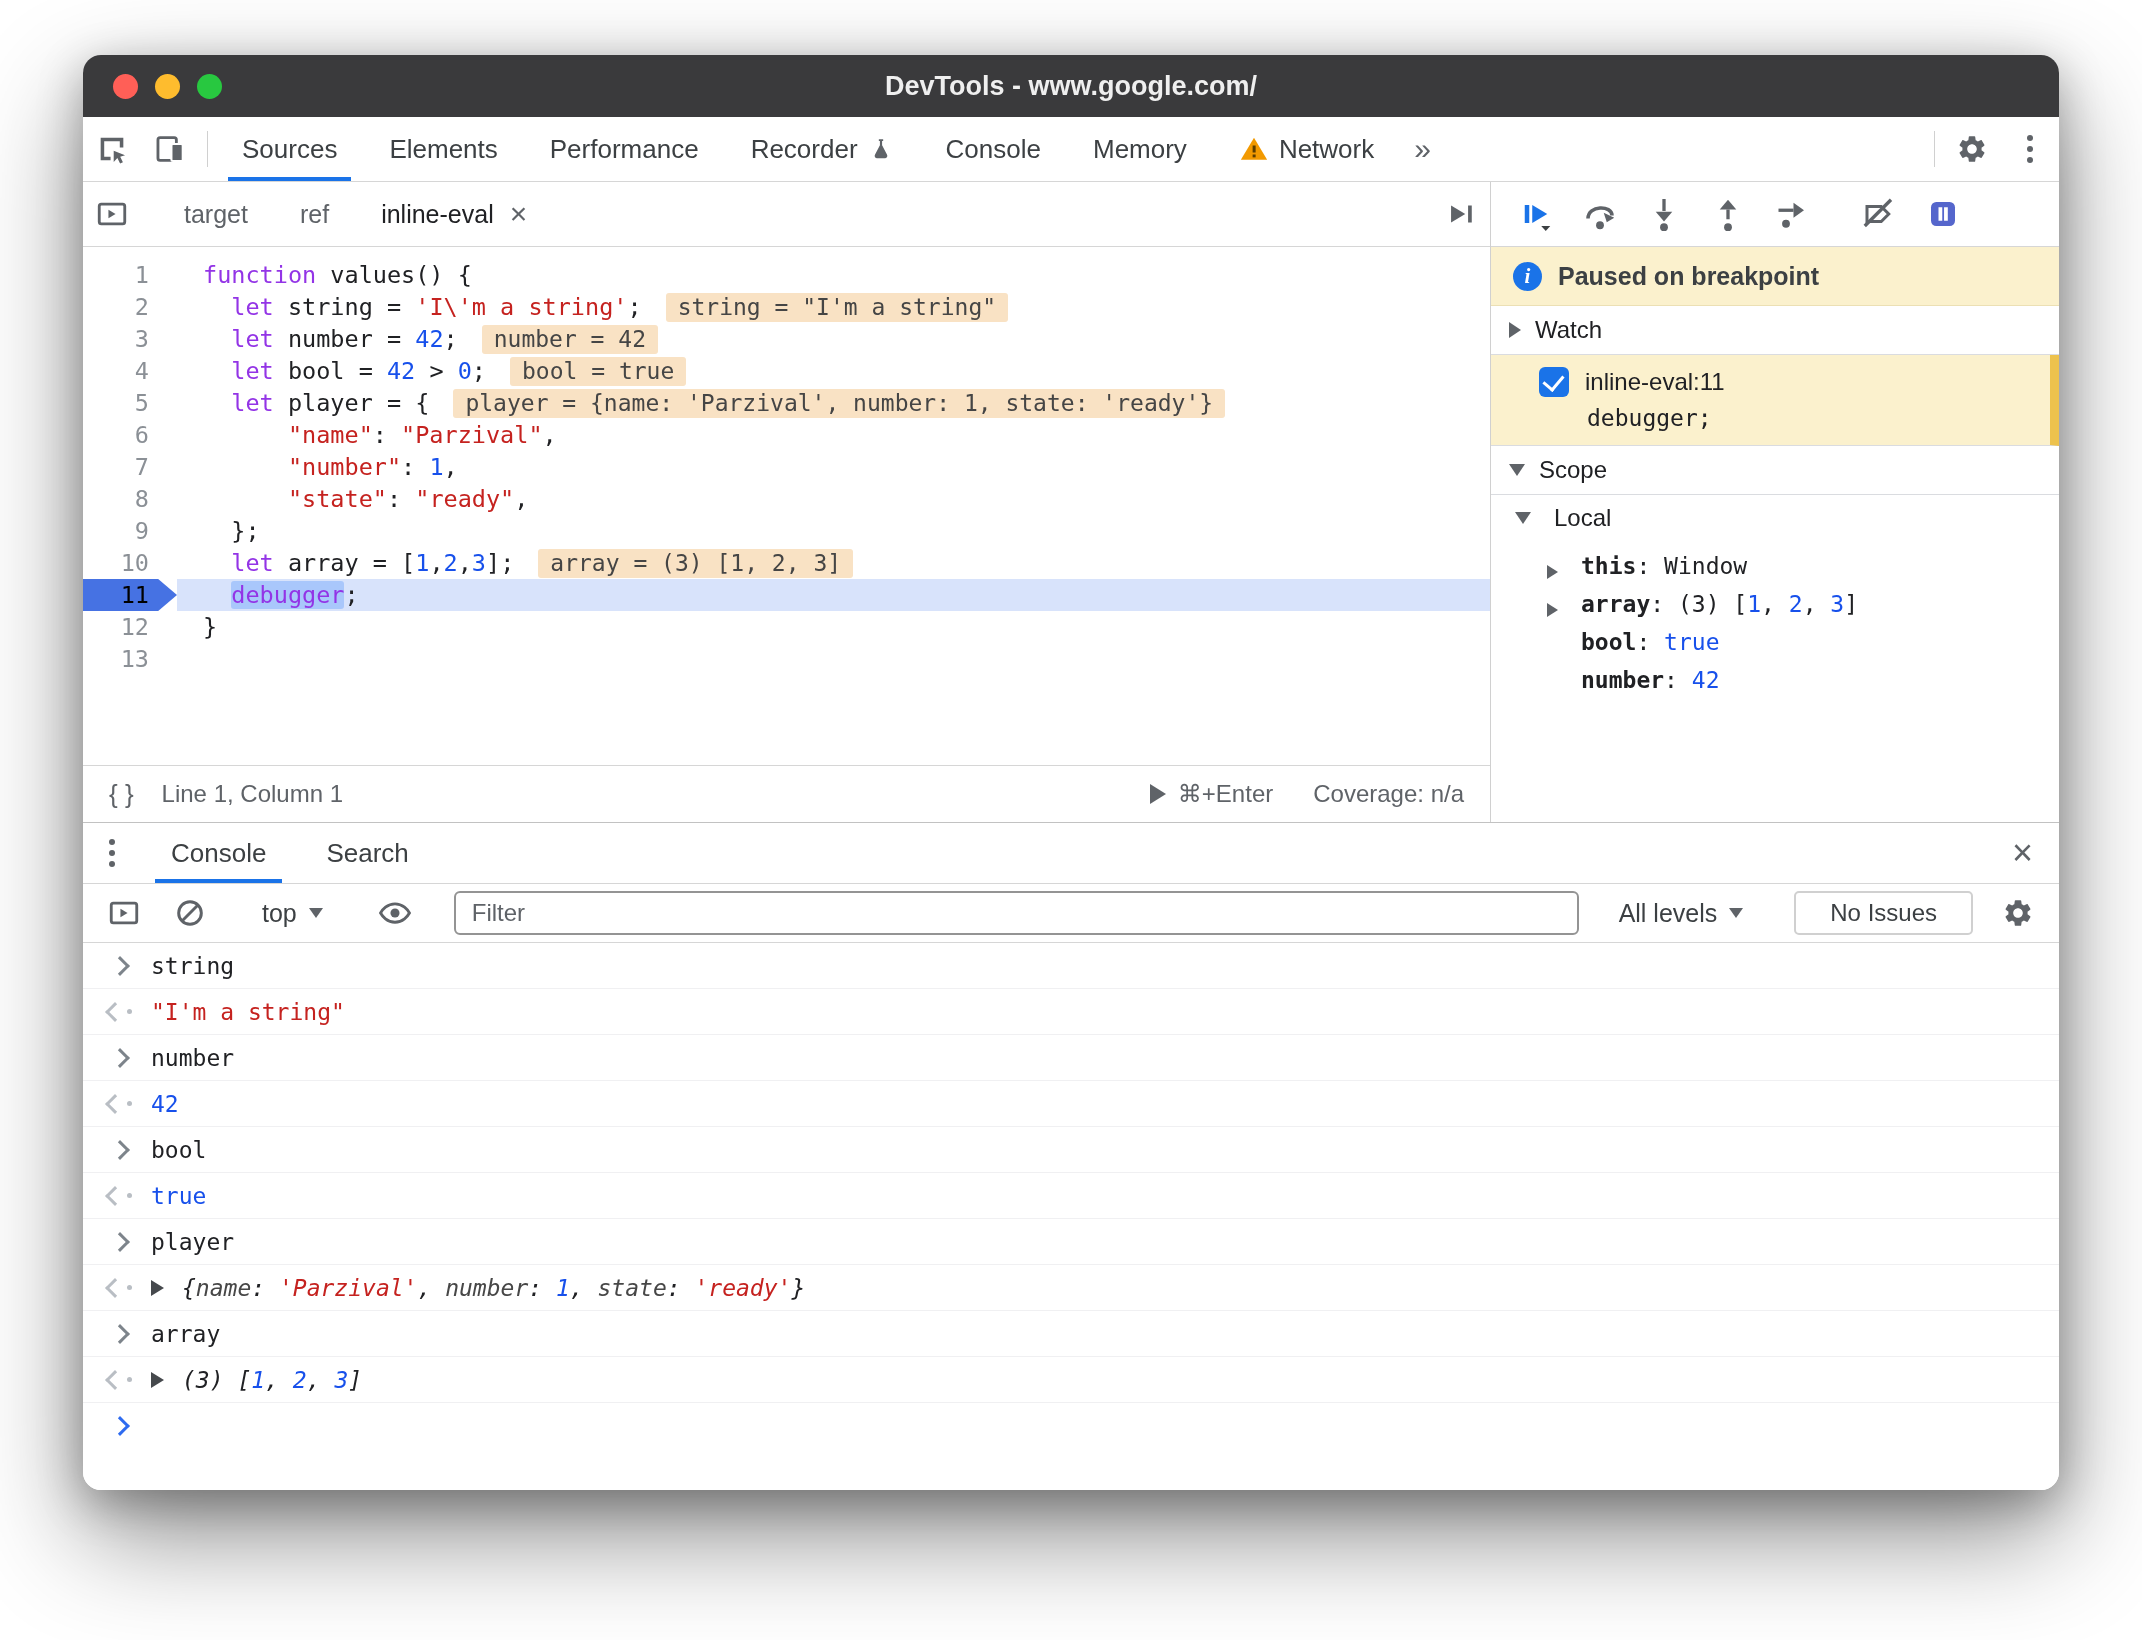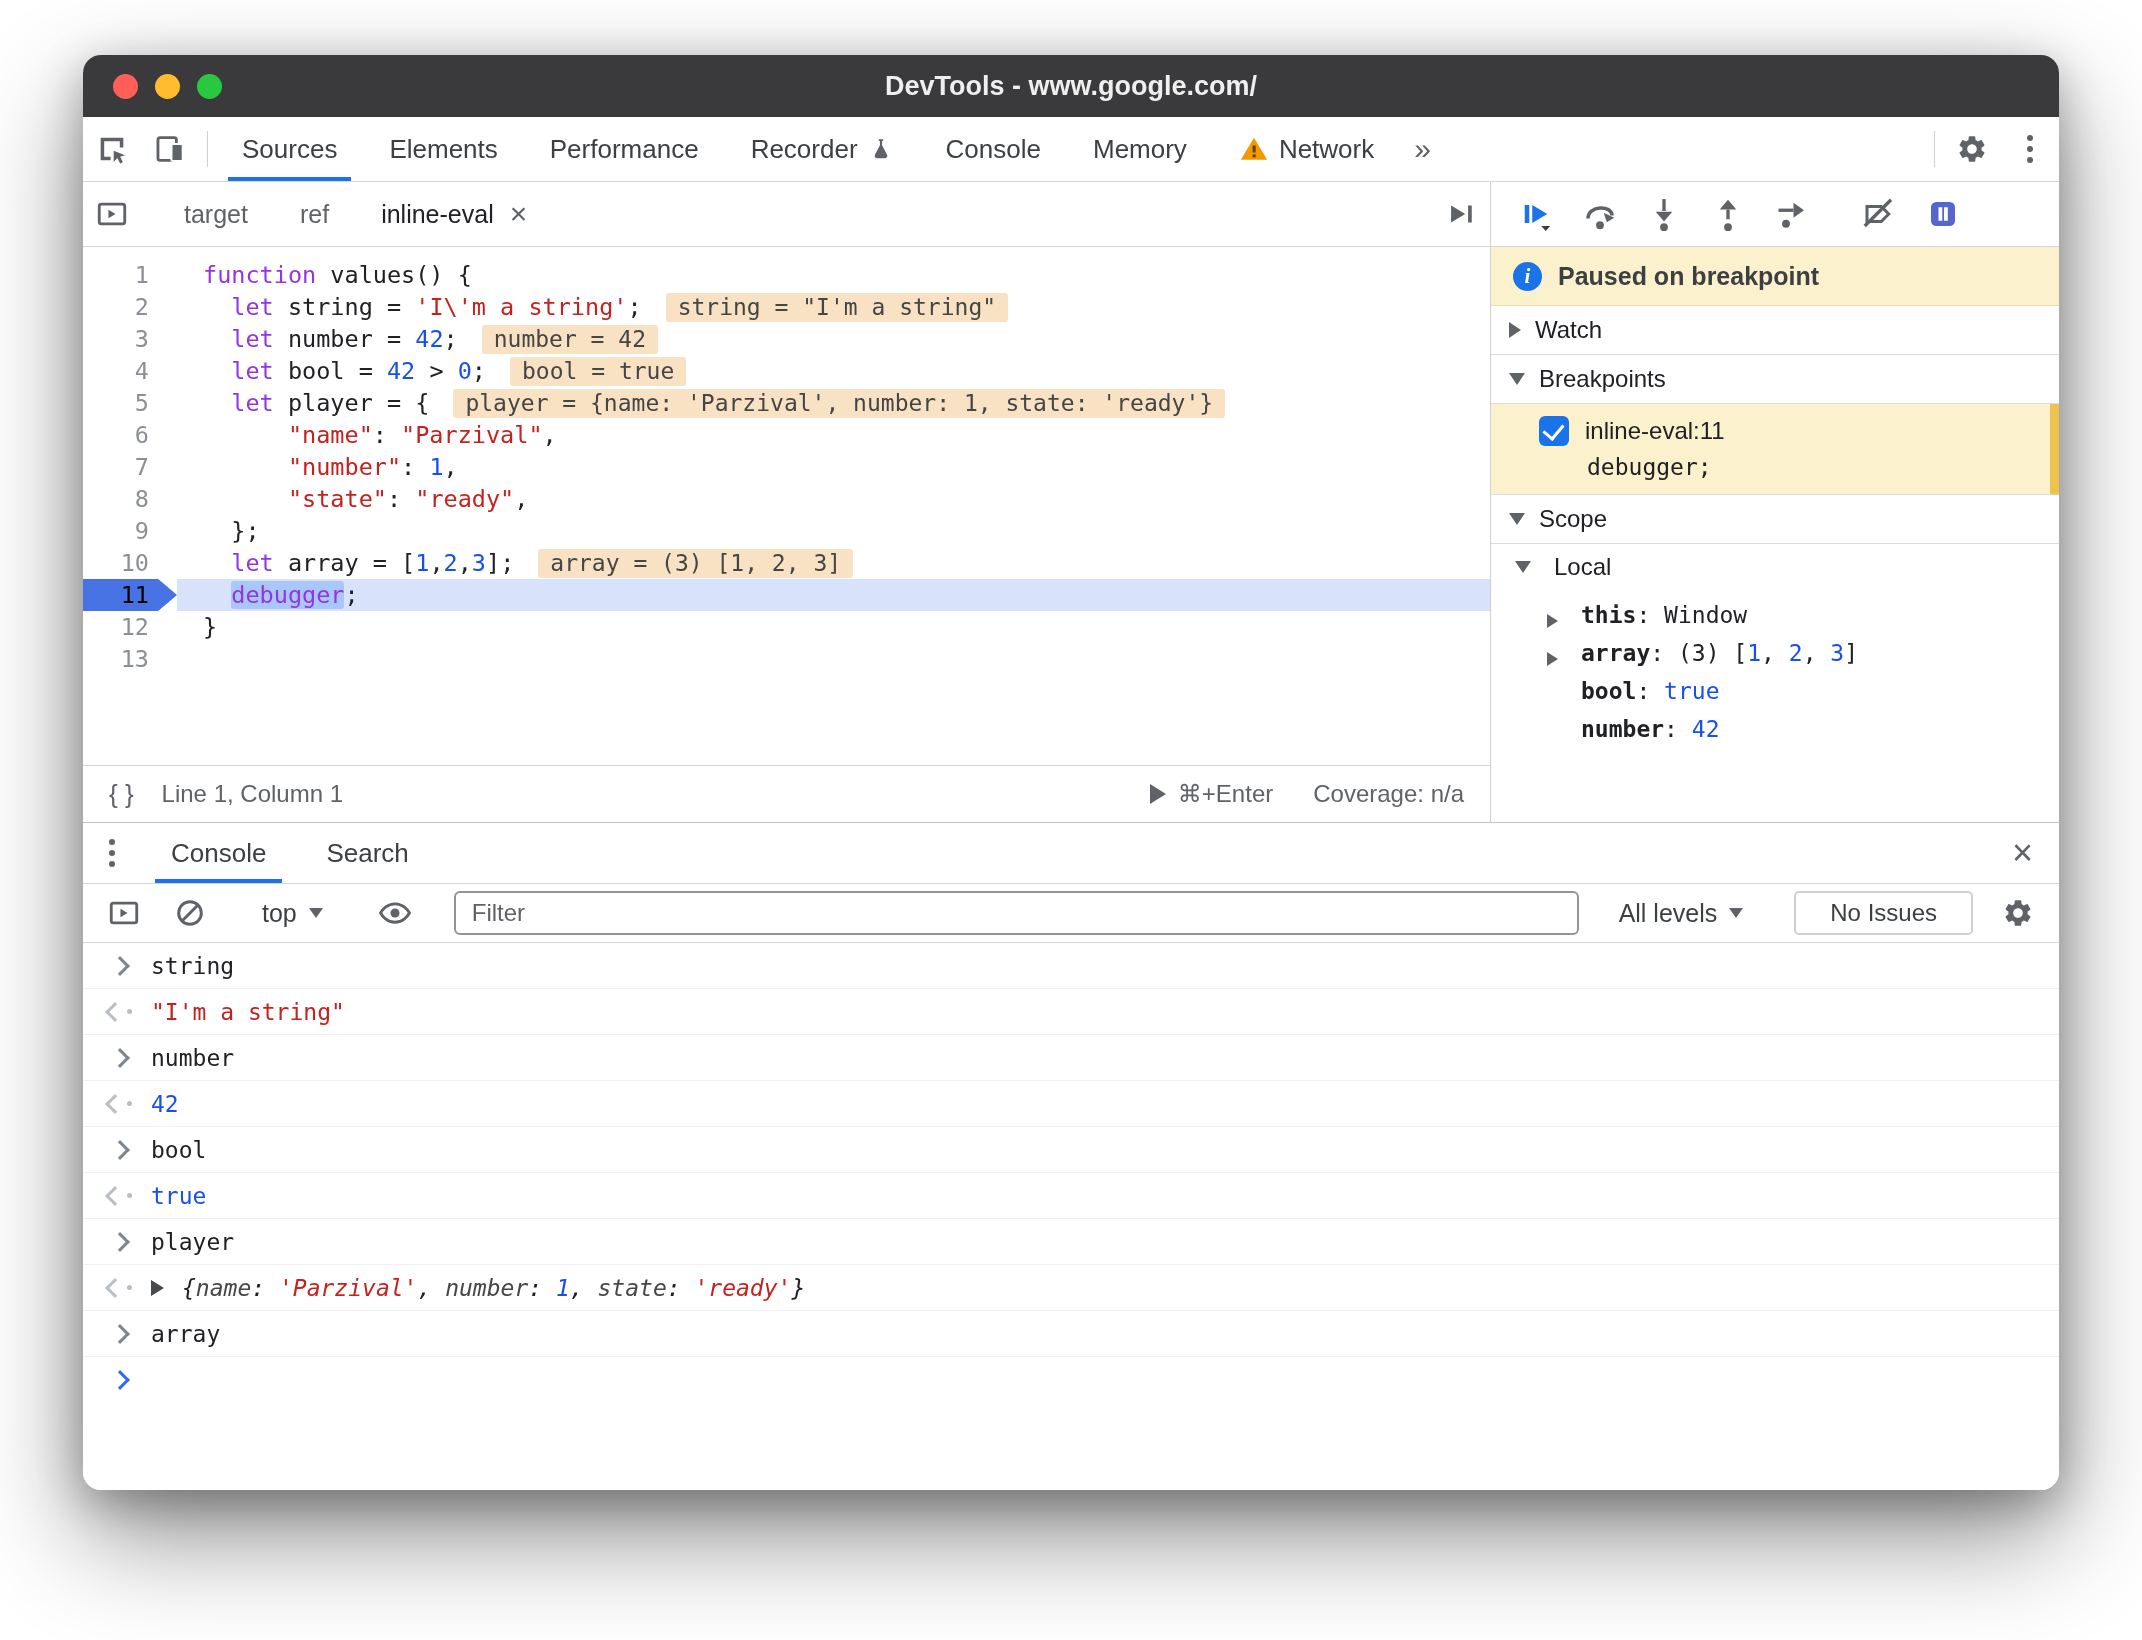--- a/index.html
+++ b/index.html
@@ -332,24 +332,20 @@
       <div class="paused-banner">
         <span class="info-i">i</span>
         <span class="msg">Paused on breakpoint</span>
       </div>
 
       <div class="section-h">
         <span class="tr-r"></span>
         <span>Watch</span>
       </div>
 
-      <div class="section-h">
-        <span class="tr-d"></span>
-        <span>Breakpoints</span>
-      </div>
 
       <div class="bp-item">
         <div class="bp-row1">
           <span class="checkbox"></span>
           <span>inline-eval:11</span>
         </div>
         <div class="bp-row2">debugger;</div>
       </div>
 
       <div class="section-h">
@@ -501,20 +497,30 @@
           </span>
           <span class="extri"></span>
           <span class="obj"><span class="tok-d">{</span><span class="tok-pk">name</span><span class="tok-d">: </span><span class="tok-s">'Parzival'</span><span class="tok-d">, </span><span class="tok-pk">number</span><span class="tok-d">: </span><span class="tok-n">1</span><span class="tok-d">, </span><span class="tok-pk">state</span><span class="tok-d">: </span><span class="tok-s">'ready'</span><span class="tok-d">}</span></span>
         </div>
       <div class="crow">
           <span class="cicon">
             <span class="chev"></span>
           </span>
           <span><span class="tok-d">array</span></span>
         </div>
+      <div class="crow">
+          <span class="cicon">
+            <span class="ret">
+              <span class="arr"></span>
+              <span class="dot"></span>
+            </span>
+          </span>
+          <span class="extri"></span>
+          <span class="obj"><span class="tok-pv">(3) </span><span class="tok-d">[</span><span class="tok-n">1</span><span class="tok-d">, </span><span class="tok-n">2</span><span class="tok-d">, </span><span class="tok-n">3</span><span class="tok-d">]</span></span>
+        </div>
       <div class="crow prompt">
           <span class="cicon">
             <span class="chev blue"></span>
           </span>
         </div>
     </div>
   </div>
 </div>
 
 </body></html>

